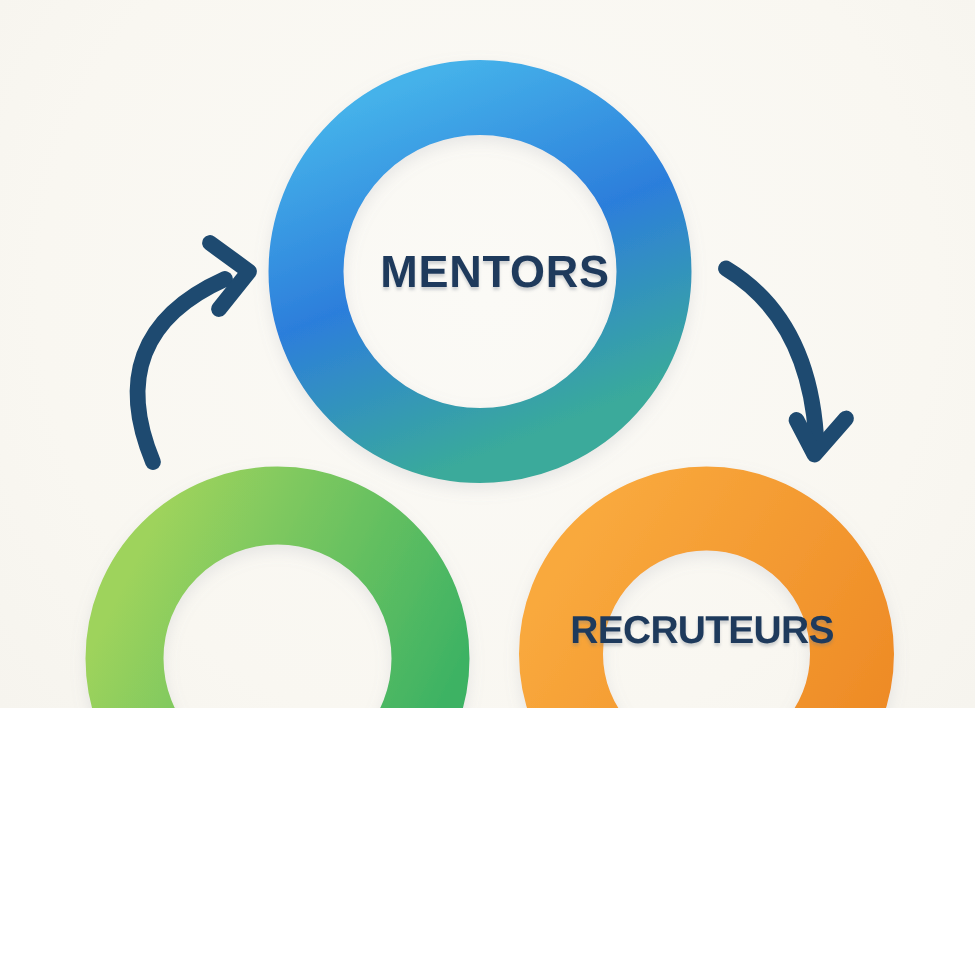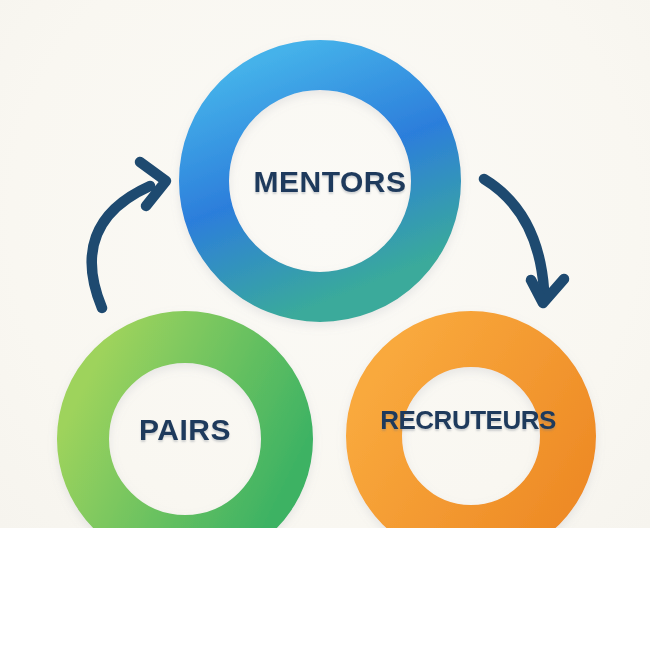--- a/index.html
+++ b/index.html
@@ -5,21 +5,21 @@
   html, body {
     margin: 0;
     padding: 0;
     width: 650px;
     height: 650px;
     font-family: "Liberation Sans", sans-serif;
   }
   .canvas {
     position: relative;
     width: 650px;
-    height: 528px;
+    height: 472px;
     background: radial-gradient(circle at 50% 42%, #fbfaf6 0%, #f9f7f1 70%, #f6f4ee 100%);
     overflow: hidden;
   }
   .canvas svg {
     position: absolute;
     left: 0;
     top: 0;
   }
   .node-label {
     position: absolute;
@@ -90,15 +90,14 @@
       <path d="M 531 280 L 543 303 L 564 279"></path>
     </g>
 
     <g fill="none" stroke-width="10.5" stroke-linecap="round" stroke-linejoin="round" stroke="#1e4a70">
       <path d="M 389 548 C 362 575 318 582 277 561"></path>
       <path d="M 297 545 L 264 552 L 280 584"></path>
     </g>
   </svg>
 
   <div class="node-label label-mentors">MENTORS</div>
-  <div class="node-label label-pairs">PAIRS</div>
   <div class="node-label label-recruteurs">RECRUTEURS</div>
 </div>
 
 </body></html>

